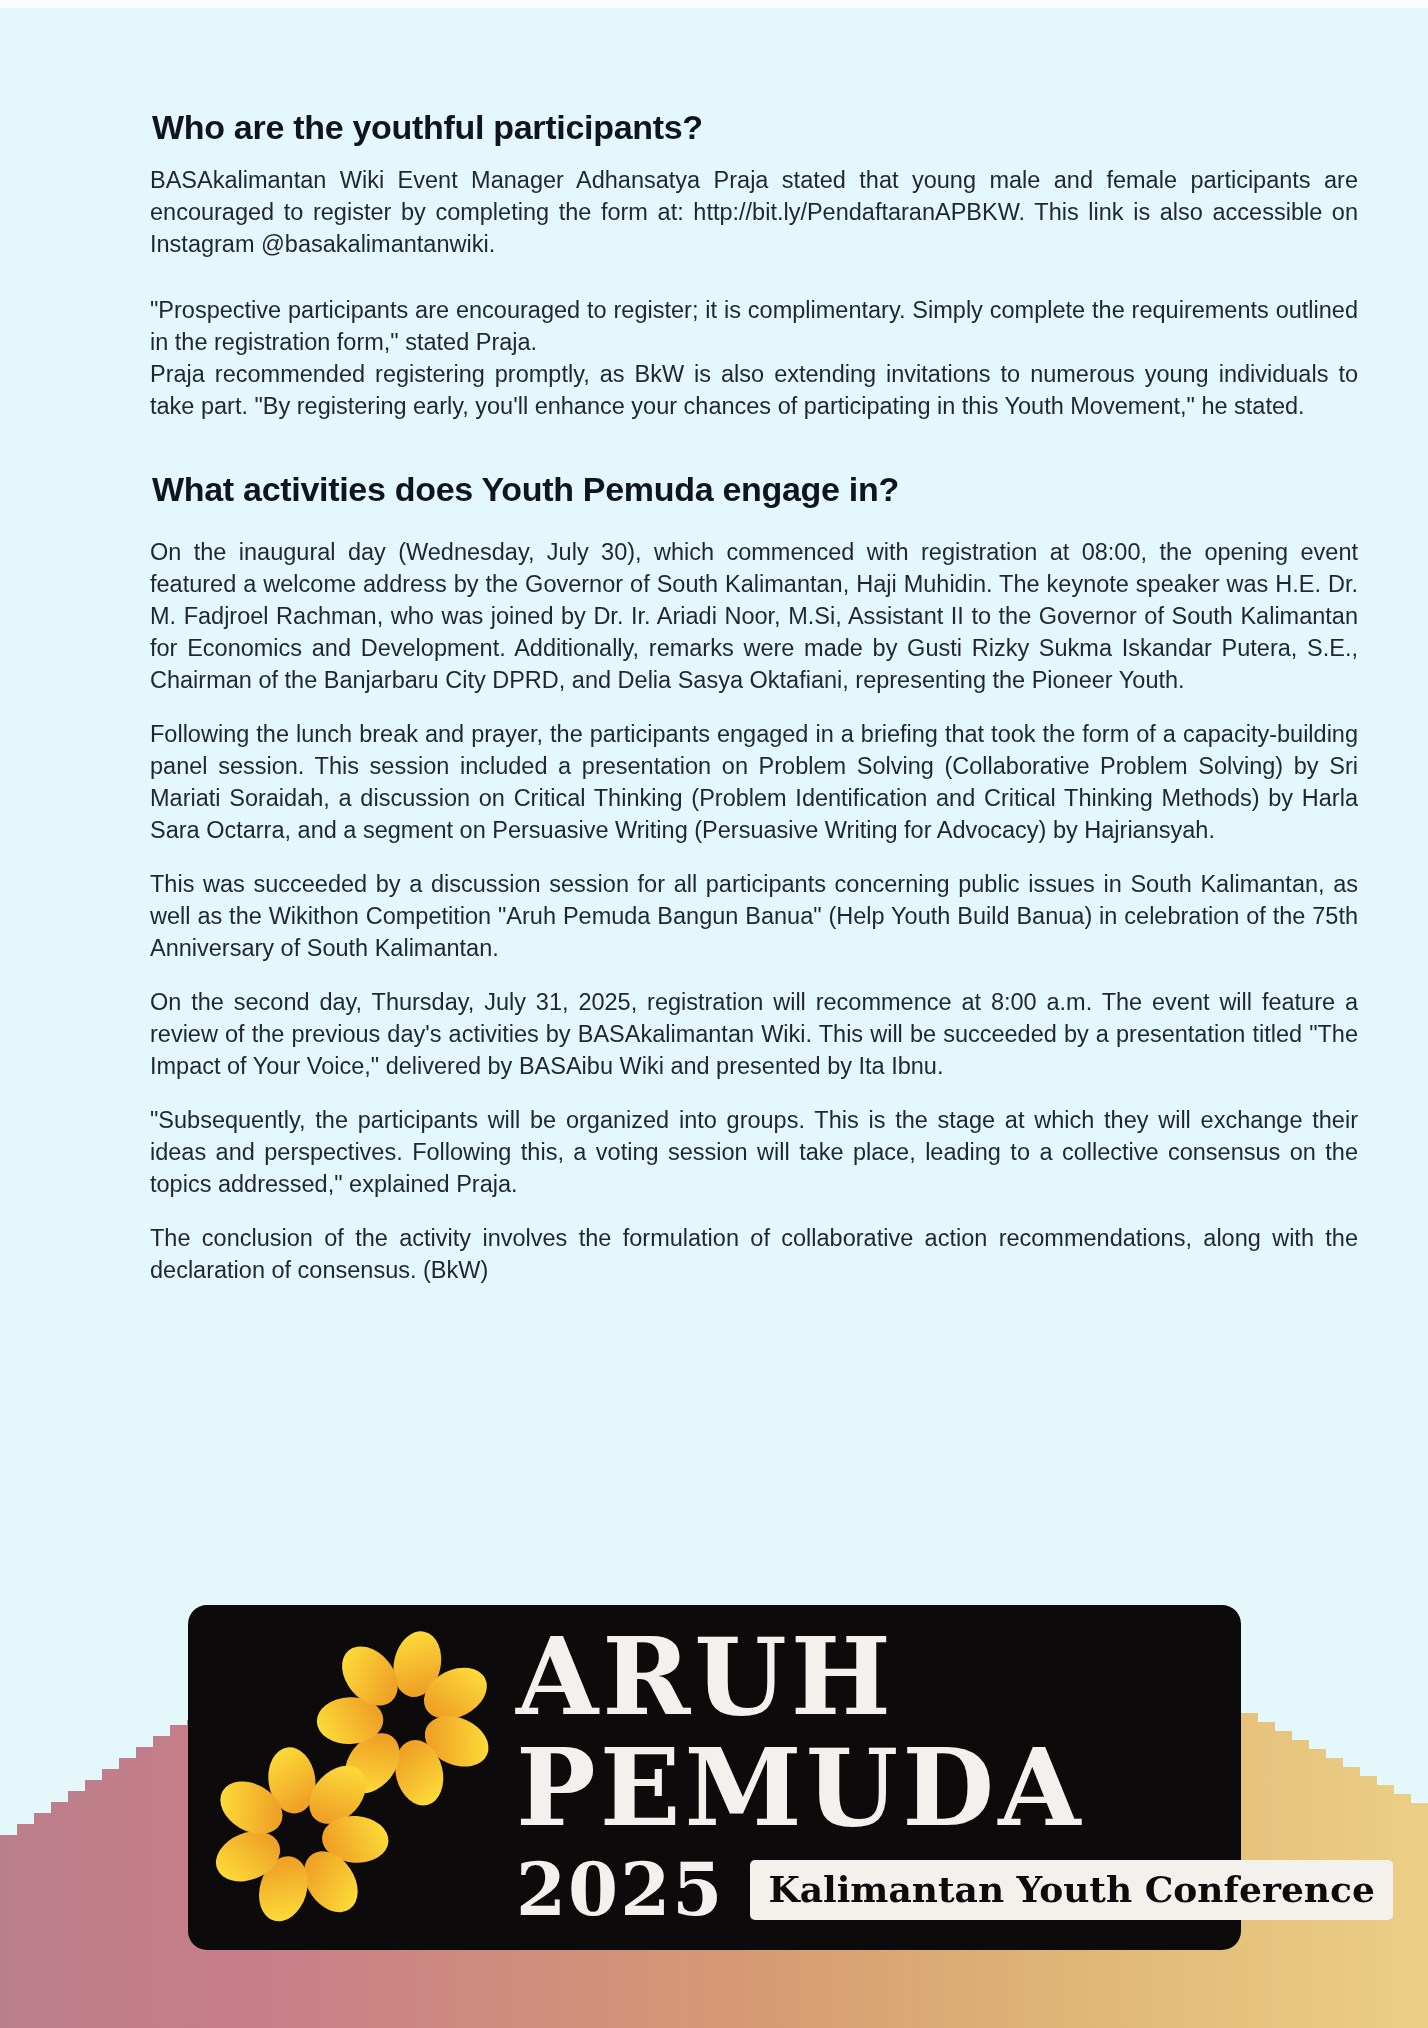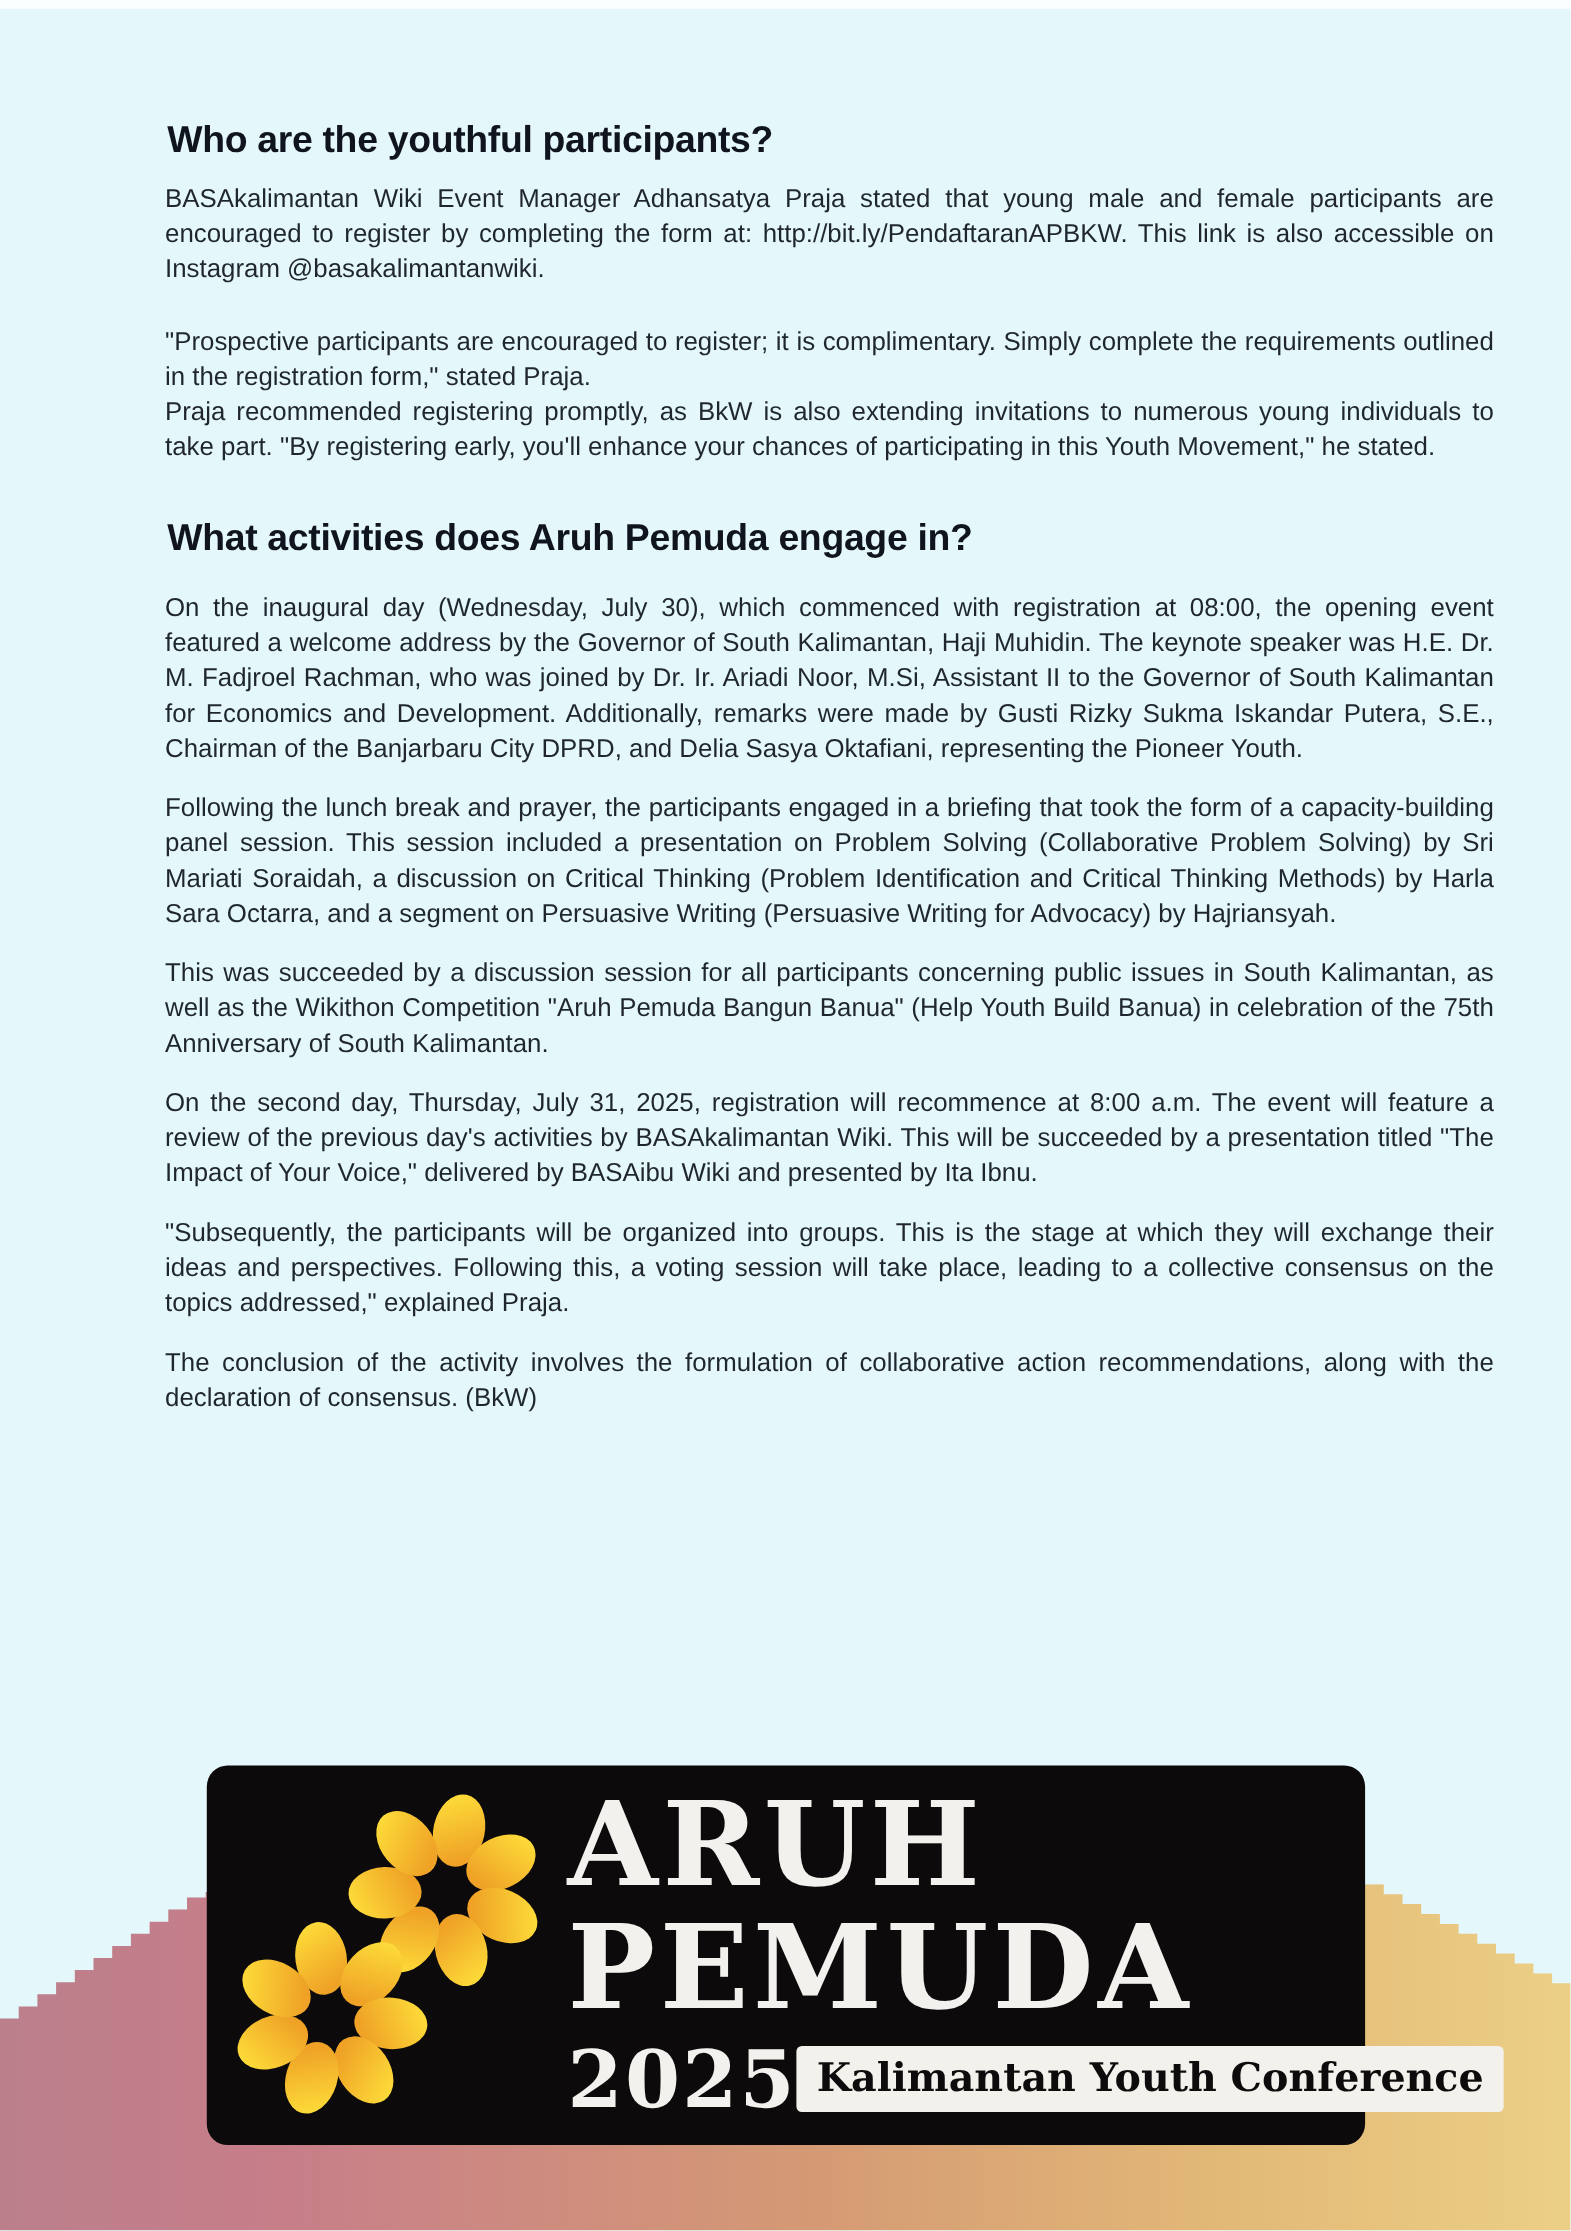--- a/index.html
+++ b/index.html
@@ -99,20 +99,21 @@
     font-weight:bold;
     color:var(--logo-text,#f2f1ee);
     font-size:106px;
     line-height:0.97;
     letter-spacing:4px;
     white-space:nowrap;
   }
   .logo-bottom-row{
     display:flex;
     align-items:center;
+    gap:26px;
     margin-top:6px;
   }
   .logo-year{
     font-family:"DejaVu Serif", serif;
     font-weight:bold;
     color:var(--logo-text,#f2f1ee);
     font-size:72px;
     line-height:1;
     letter-spacing:2px;
   }
@@ -133,21 +134,21 @@
 
 <div class="page">
   <div class="top-strip"></div>
 
   <main class="content">
     <h1>Who are the youthful participants?</h1>
     <p>BASAkalimantan Wiki Event Manager Adhansatya Praja stated that young male and female participants are encouraged to register by completing the form at: http://bit.ly/PendaftaranAPBKW. This link is also accessible on Instagram @basakalimantanwiki.</p>
     <p class="gap-lg">"Prospective participants are encouraged to register; it is complimentary. Simply complete the requirements outlined in the registration form," stated Praja.</p>
     <p>Praja recommended registering promptly, as BkW is also extending invitations to numerous young individuals to take part. "By registering early, you'll enhance your chances of participating in this Youth Movement," he stated.</p>
 
-    <h2>What activities does Aruh Pemuda engage in?</h2>
+    <h2>What activities does Youth Pemuda engage in?</h2>
     <p class="gap">On the inaugural day (Wednesday, July 30), which commenced with registration at 08:00, the opening event featured a welcome address by the Governor of South Kalimantan, Haji Muhidin. The keynote speaker was H.E. Dr. M. Fadjroel Rachman, who was joined by Dr. Ir. Ariadi Noor, M.Si, Assistant II to the Governor of South Kalimantan for Economics and Development. Additionally, remarks were made by Gusti Rizky Sukma Iskandar Putera, S.E., Chairman of the Banjarbaru City DPRD, and Delia Sasya Oktafiani, representing the Pioneer Youth.</p>
     <p class="gap">Following the lunch break and prayer, the participants engaged in a briefing that took the form of a capacity-building panel session. This session included a presentation on Problem Solving (Collaborative Problem Solving) by Sri Mariati Soraidah, a discussion on Critical Thinking (Problem Identification and Critical Thinking Methods) by Harla Sara Octarra, and a segment on Persuasive Writing (Persuasive Writing for Advocacy) by Hajriansyah.</p>
     <p class="gap">This was succeeded by a discussion session for all participants concerning public issues in South Kalimantan, as well as the Wikithon Competition "Aruh Pemuda Bangun Banua" (Help Youth Build Banua) in celebration of the 75th Anniversary of South Kalimantan.</p>
     <p class="gap">On the second day, Thursday, July 31, 2025, registration will recommence at 8:00 a.m. The event will feature a review of the previous day's activities by BASAkalimantan Wiki. This will be succeeded by a presentation titled "The Impact of Your Voice," delivered by BASAibu Wiki and presented by Ita Ibnu.</p>
     <p class="gap">"Subsequently, the participants will be organized into groups. This is the stage at which they will exchange their ideas and perspectives. Following this, a voting session will take place, leading to a collective consensus on the topics addressed," explained Praja.</p>
     <p class="gap">The conclusion of the activity involves the formulation of collaborative action recommendations, along with the declaration of consensus. (BkW)</p>
   </main>
 
   <div class="mountains"></div>
 

